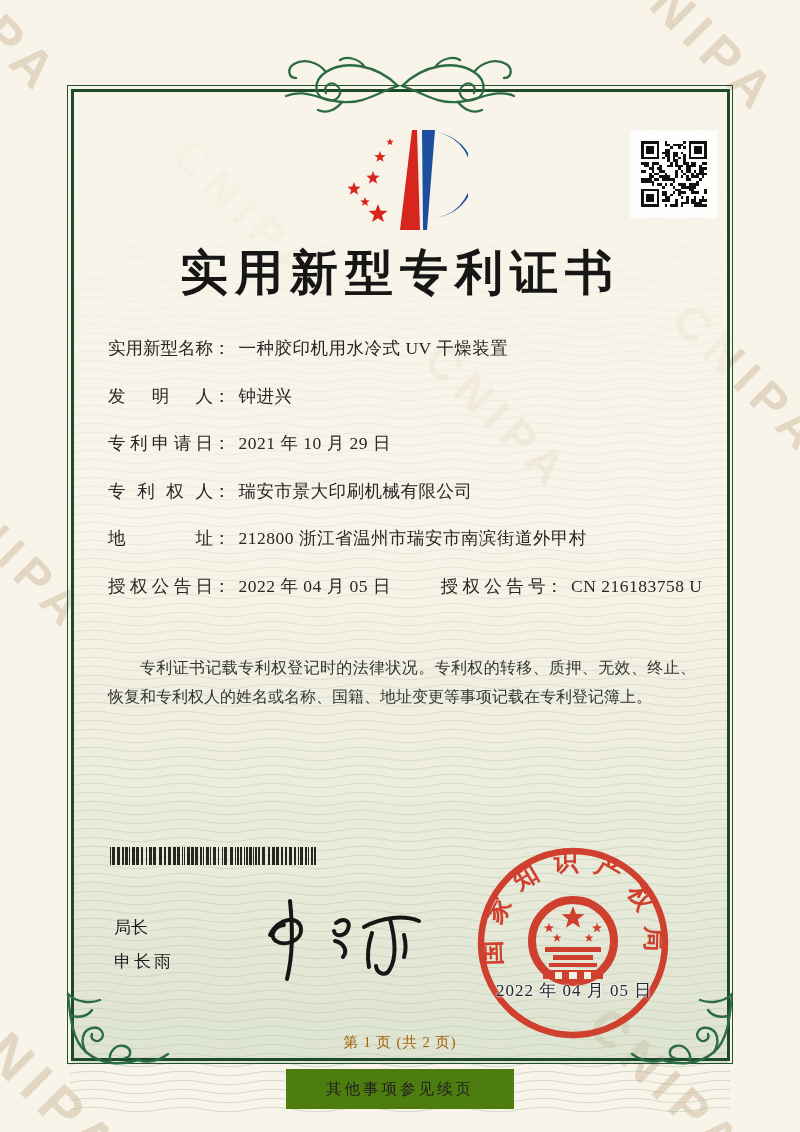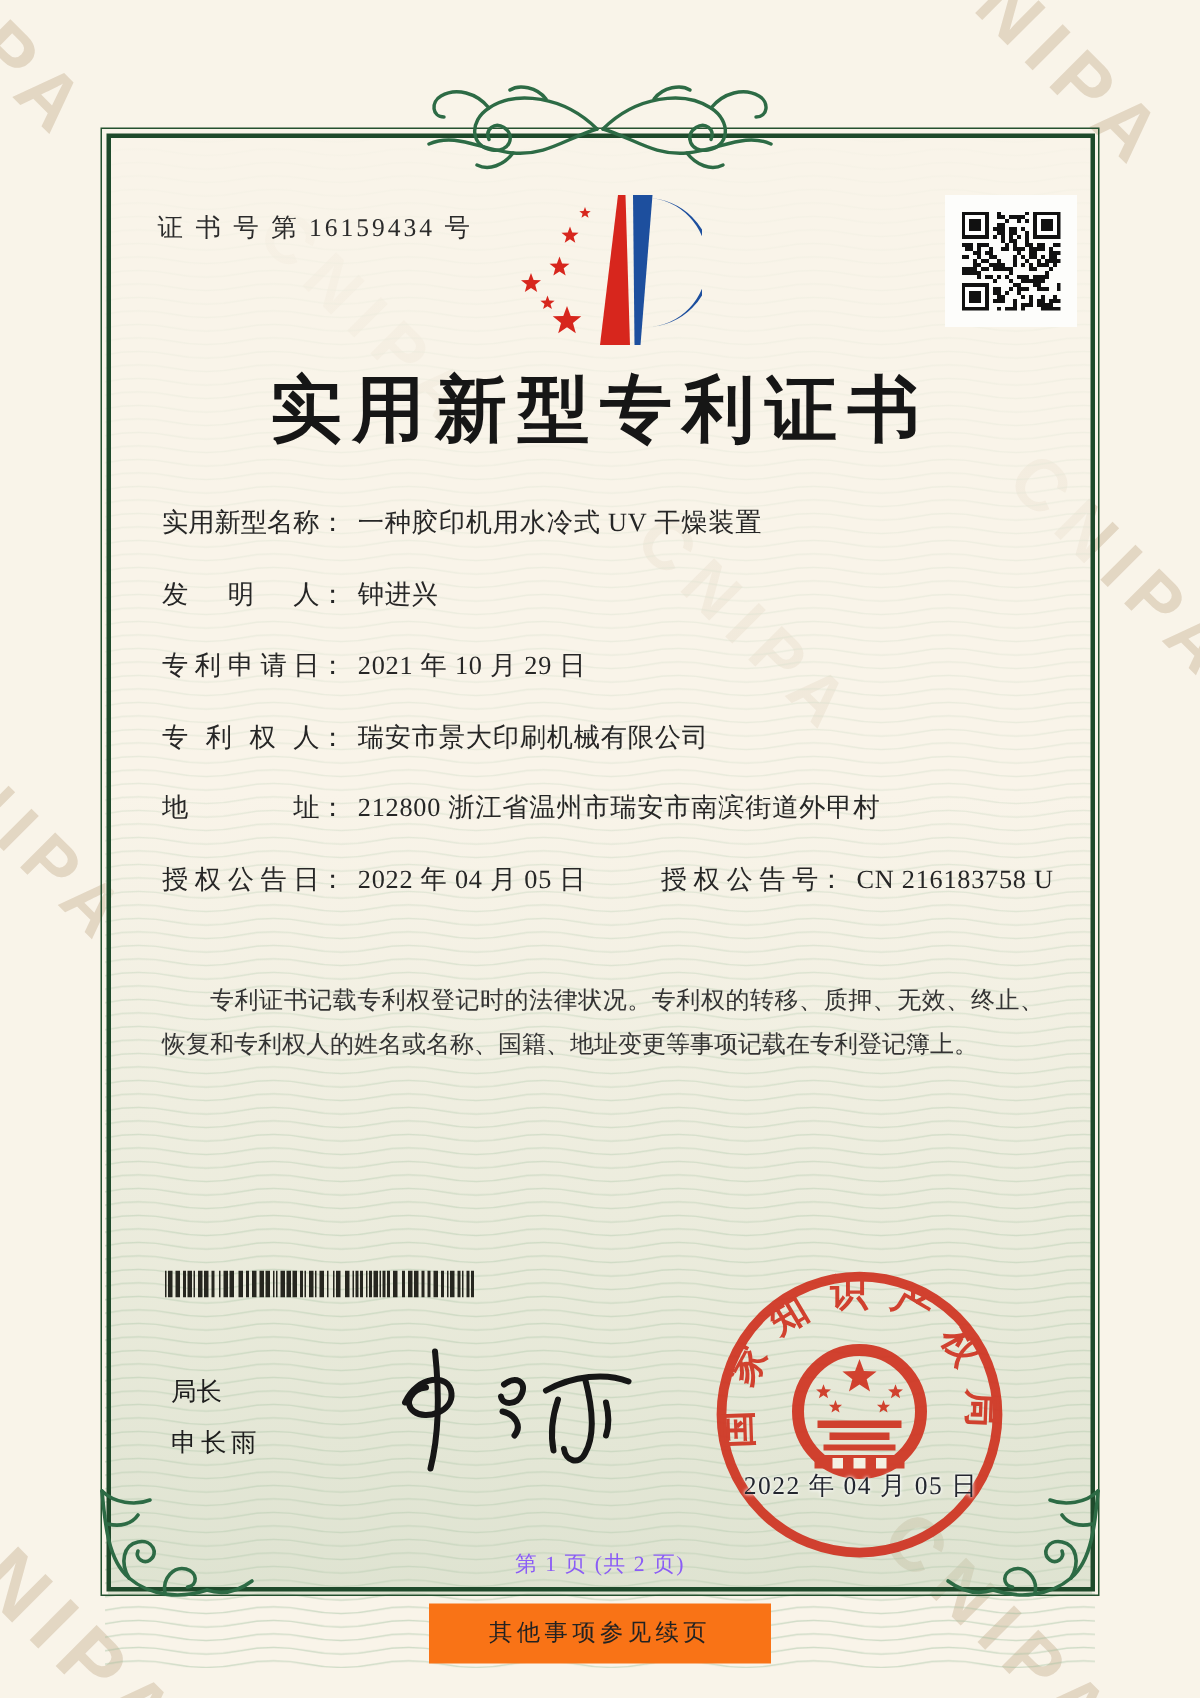--- a/index.html
+++ b/index.html
@@ -51,23 +51,23 @@
     font-family:"Liberation Sans","DejaVu Sans",sans-serif;font-size:17px;color:#1d1d1d;}
   .signer .name{margin-top:11px;letter-spacing:3px;}
   .signature{position:absolute;left:238px;top:891px;z-index:7;}
   
   .seal{position:absolute;left:471px;top:841px;z-index:8;}
   .seal-date{position:absolute;left:468px;top:979px;width:212px;text-align:center;z-index:9;
     font-size:17px;color:#23262f;letter-spacing:1px;
     text-shadow:0 0 3px #fff,0 0 2px #fff;}
   
   .page-info{position:absolute;left:0;top:1033px;width:100%;text-align:center;z-index:7;
-    font-size:14.5px;color:#8b5cf6;letter-spacing:1px;}
+    font-size:14.5px;color:#a16207;letter-spacing:1px;}
   .continuation{position:absolute;left:286px;top:1069px;width:228px;height:40px;z-index:7;
-    background:#f97316;text-align:center;line-height:40px;font-size:15.5px;
+    background:#4d7c0f;text-align:center;line-height:40px;font-size:15.5px;
     color:#222;letter-spacing:3px;}
 </style>
 </head>
 <body>
 
 <div class="page">
 
   <div class="wm" style="left:-70px;top:-80px;font-size:52px;">CNIPA</div>
   <div class="wm" style="left:200px;top:128px;font-size:46px;">CNIPA</div>
   <div class="wm" style="left:648px;top:-60px;font-size:52px;">CNIPA</div>
@@ -110,21 +110,20 @@
       <path d="M48 74 C 46 64 54 56 62 58 C 70 60 70 69 63 70"></path>
       <path d="M76 72 C 88 76 98 72 106 66"></path>
       <path d="M6 6 C 14 14 28 16 38 12"></path>
       <path d="M10 28 C 18 30 26 28 30 22"></path>
     </g>
   </svg>
   <svg class="ornament" style="left:608px;top:988px;" width="130" height="80" viewBox="0 0 130 80" xmlns="http://www.w3.org/2000/svg">
     <use href="#corner-fl" transform="translate(130 0) scale(-1 1)"></use>
   </svg>
 
-  <div class="cert-no">证 书 号 第 16159434 号</div>
 
   <svg class="logo" width="136" height="112" viewBox="0 0 136 112" xmlns="http://www.w3.org/2000/svg">
     <polygon points="80,4 85,4 88,104 68,104" fill="#d7261d"></polygon>
     <polygon points="90,4 103,4 95,104 91,104" fill="#1d4f9e"></polygon>
     <path d="M 99 6 A 43 43 0 0 1 99 92 A 33 35 0 0 0 99 6 Z" fill="#1d4f9e"></path>
     <g fill="#d7261d">
       <polygon points="58.00,12.00 58.99,14.64 61.80,14.76 59.60,16.52 60.35,19.24 58.00,17.68 55.65,19.24 56.40,16.52 54.20,14.76 57.01,14.64"></polygon>
       <polygon points="48.00,25.00 49.48,28.96 53.71,29.15 50.40,31.78 51.53,35.85 48.00,33.52 44.47,35.85 45.60,31.78 42.29,29.15 46.52,28.96"></polygon>
       <polygon points="41.00,45.00 42.73,49.62 47.66,49.84 43.80,52.91 45.11,57.66 41.00,54.94 36.89,57.66 38.20,52.91 34.34,49.84 39.27,49.62"></polygon>
       <polygon points="22.00,56.00 23.73,60.62 28.66,60.84 24.80,63.91 26.11,68.66 22.00,65.94 17.89,68.66 19.20,63.91 15.34,60.84 20.27,60.62"></polygon>

